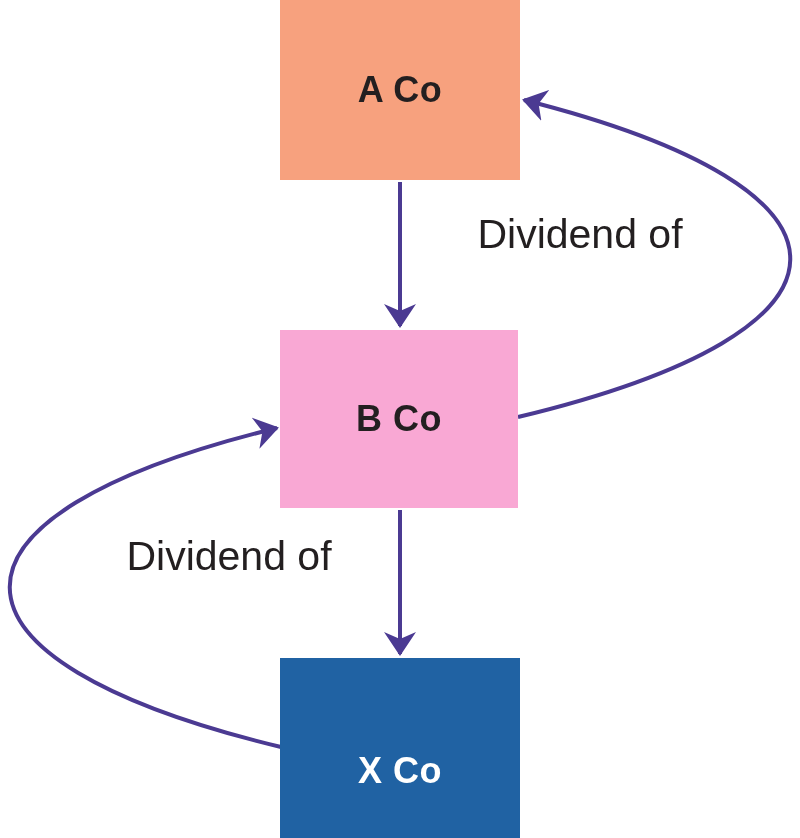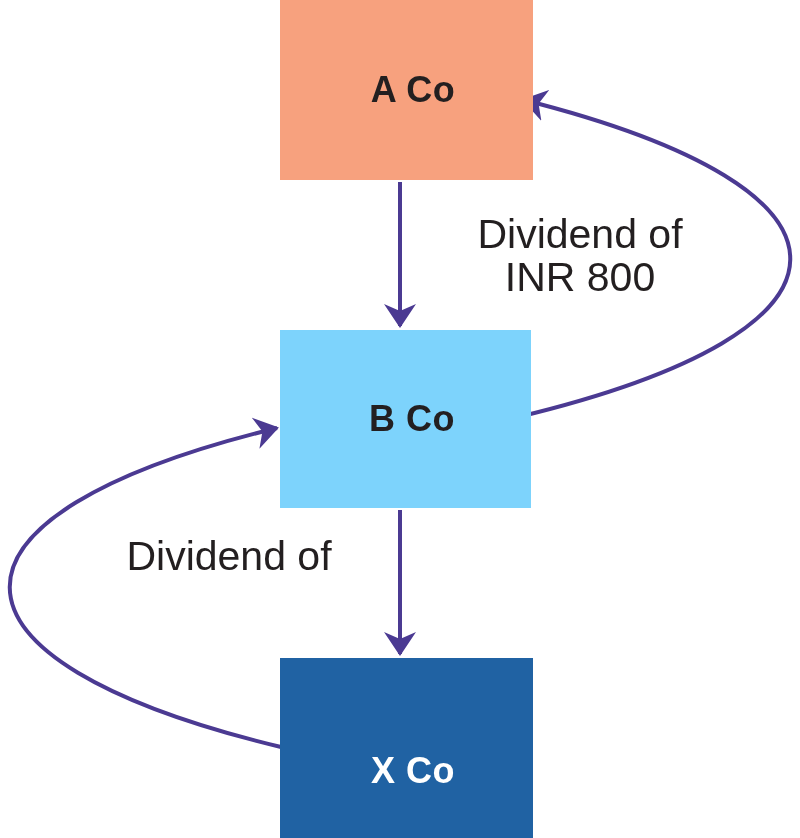--- a/index.html
+++ b/index.html
@@ -32,21 +32,20 @@
     stroke: none;
   }
   .node {
     position: absolute;
     display: flex;
     align-items: center;
     justify-content: center;
     font-weight: bold;
     font-size: 36px;
     letter-spacing: 0.5px;
-    padding-left: 13px;
   }
   #node-a { left: 280px; top: 0px;   width: 240px; height: 180px; }
   #node-b { left: 280px; top: 330px; width: 238px; height: 178px; }
   #node-x { left: 280px; top: 658px; width: 240px; height: 225px; }
   .edge-label {
     position: absolute;
     width: 236px;
     text-align: center;
     font-size: 41px;
     line-height: 43px;
@@ -70,30 +69,29 @@
     <path class="edge" d="M400,182 L400,326" marker-end="url(#arrowhead)"></path>
     <path class="edge" d="M400,510 L400,654" marker-end="url(#arrowhead)"></path>
     <path class="edge" d="M518,417 C880,330 880,190 524,100" marker-end="url(#arrowhead)"></path>
     <path class="edge" d="M281,747 C-80,660 -80,515 277,428" marker-end="url(#arrowhead)"></path>
   </svg>
 
   <div id="node-a" class="node" style="background-color: rgb(247, 161, 126); color: rgb(35, 31, 32);">
     <span>A Co</span>
   </div>
 
-  <div id="node-b" class="node" style="background-color: #7dd3fc; color: rgb(35, 31, 32);">
+  <div id="node-b" class="node" style="background-color: #f9a8d4; color: rgb(35, 31, 32);">
     <span>B Co</span>
   </div>
 
   <div id="node-x" class="node" style="background-color: rgb(32, 98, 163); color: rgb(255, 255, 255);">
     <span>X Co</span>
   </div>
 
   <div id="label-div-800" class="edge-label" style="color: rgb(35, 31, 32);">
     <div>Dividend of</div>
-    <div>INR 800</div>
   </div>
 
   <div id="label-div-1000" class="edge-label" style="color: rgb(35, 31, 32);">
     <div>Dividend of</div>
   </div>
 
 </div>
 
 </body></html>

